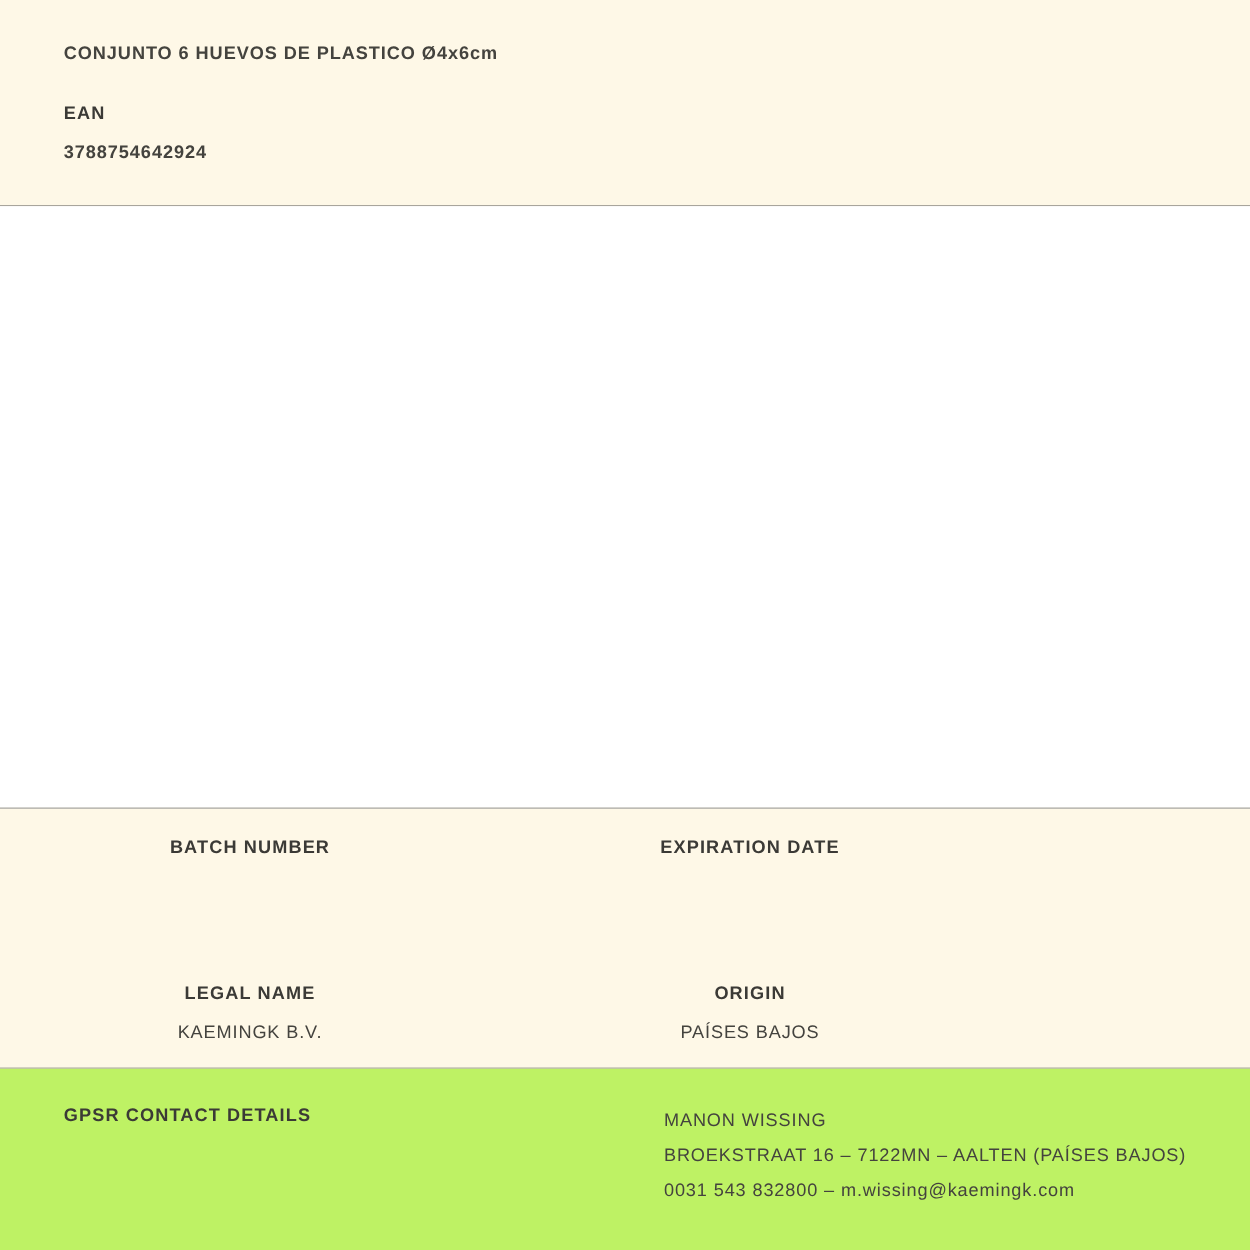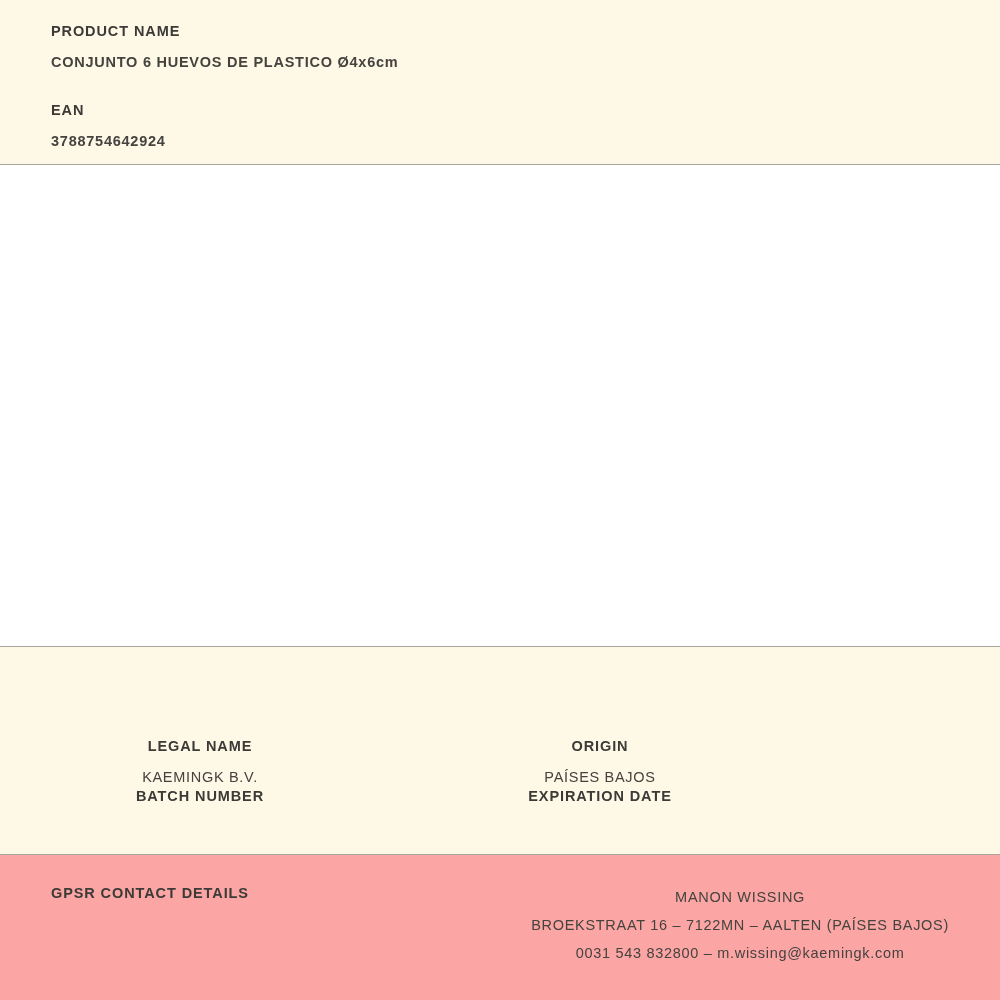--- a/index.html
+++ b/index.html
@@ -92,84 +92,83 @@
     margin-top: 12px;
     line-height: 1.3;
     min-height: 18px;
   }
   .details-row-2 {
     margin-top: 68px;
   }
 
   
   .footer {
-    background: #fca5a5;
+    background: #bef264;
     height: 145px;
     box-sizing: border-box;
     padding: 29px 51px 0 51px;
     display: flex;
     justify-content: space-between;
     align-items: flex-start;
   }
   .footer-label {
     font-size: 14.5px;
     font-weight: bold;
     letter-spacing: 0.9px;
     color: #3b3a36;
     line-height: 1.3;
     white-space: nowrap;
   }
   .footer-contact {
-    text-align: center;
+    text-align: left;
     font-size: 14.5px;
     letter-spacing: 0.7px;
     color: #44433e;
     line-height: 1.92;
   }
   .footer-contact div {
     white-space: nowrap;
   }
 </style>
 </head>
 <body>
 
 <div class="page">
 
   <div class="top-section">
     <div class="field-block">
-      <div class="field-label">PRODUCT NAME</div>
       <div class="field-value">CONJUNTO 6 HUEVOS DE PLASTICO Ø4x6cm</div>
     </div>
     <div class="field-block">
       <div class="field-label">EAN</div>
       <div class="field-value">3788754642924</div>
     </div>
   </div>
 
   <div class="image-area"></div>
 
   <div class="details-section">
+    <div class="details-grid">
+      <div class="detail-cell">
+        <div class="detail-label">BATCH NUMBER</div>
+        <div class="detail-value"></div>
+      </div>
+      <div class="detail-cell">
+        <div class="detail-label">EXPIRATION DATE</div>
+        <div class="detail-value"></div>
+      </div>
+    </div>
     <div class="details-grid details-row-2">
       <div class="detail-cell">
         <div class="detail-label">LEGAL NAME</div>
         <div class="detail-value">KAEMINGK B.V.</div>
       </div>
       <div class="detail-cell">
         <div class="detail-label">ORIGIN</div>
         <div class="detail-value">PAÍSES BAJOS</div>
-      </div>
-    </div>
-    <div class="details-grid">
-      <div class="detail-cell">
-        <div class="detail-label">BATCH NUMBER</div>
-        <div class="detail-value"></div>
-      </div>
-      <div class="detail-cell">
-        <div class="detail-label">EXPIRATION DATE</div>
-        <div class="detail-value"></div>
       </div>
     </div>
   </div>
 
   <div class="footer">
     <div class="footer-label">GPSR CONTACT DETAILS</div>
     <div class="footer-contact">
       <div>MANON WISSING</div>
       <div>BROEKSTRAAT 16 – 7122MN – AALTEN (PAÍSES BAJOS)</div>
       <div>0031 543 832800 – m.wissing@kaemingk.com</div>

